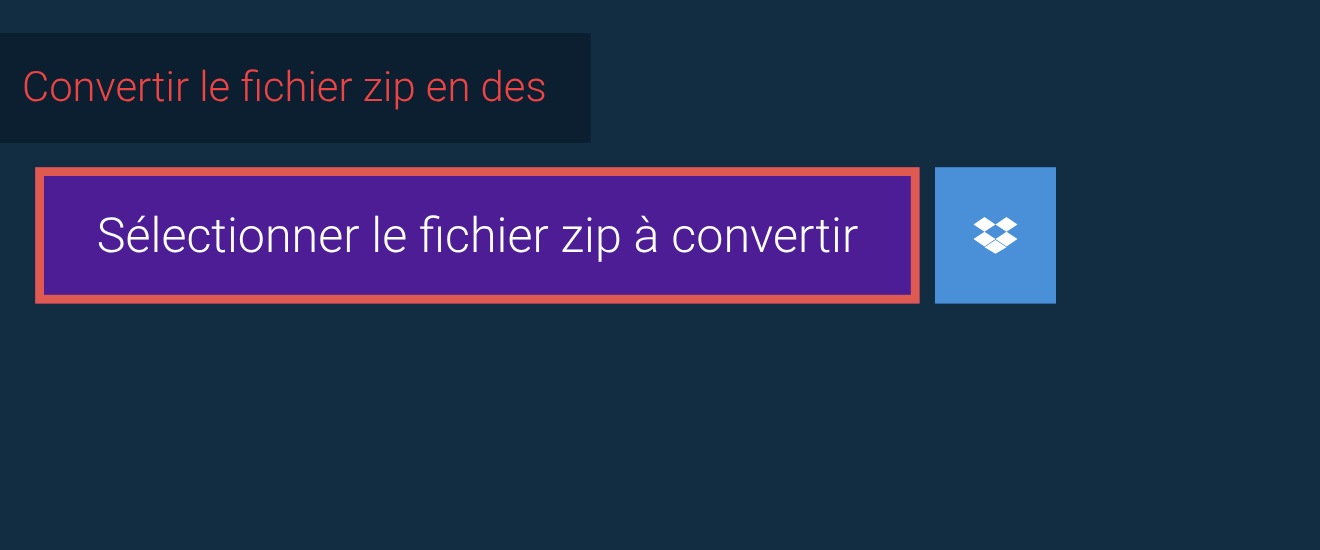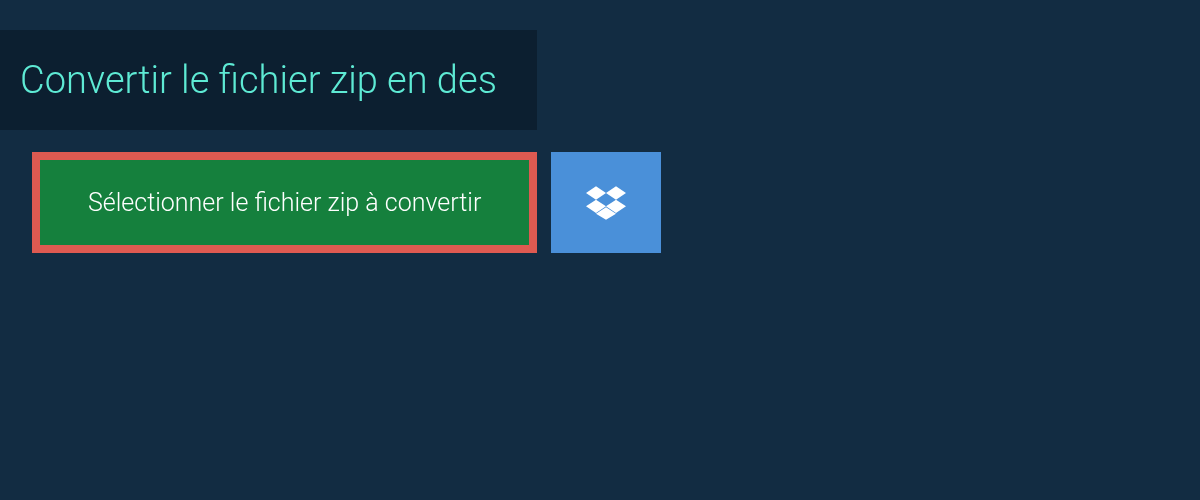--- a/index.html
+++ b/index.html
@@ -14,35 +14,35 @@
       font-family: -apple-system, BlinkMacSystemFont, "Segoe UI", Roboto, Helvetica, Arial, sans-serif;
       overflow: hidden;
     }
     .header-container {
       background-color: #0c1f30;
       display: inline-block;
       padding: 28px 40px 28px 20px;
       margin-top: 30px;
     }
     .page-title {
-      color: #5eead4;
+      color: #ef4444;
       font-size: 38px;
       font-weight: 300;
     }
     .button-row {
       display: flex;
       margin-top: 22px;
       margin-left: 32px;
       gap: 14px;
     }
     .select-button {
-      background-color: #15803d;
+      background-color: #4c1d95;
       border: 8px solid #de5a51;
       color: #ffffff;
-      font-size: 25px;
+      font-size: 44px;
       font-weight: 300;
       padding: 28px 48px;
       cursor: pointer;
       display: flex;
       align-items: flex-start;
       justify-content: center;
     }
     .dropbox-button {
       background-color: #4a90d9;
       width: 110px;

